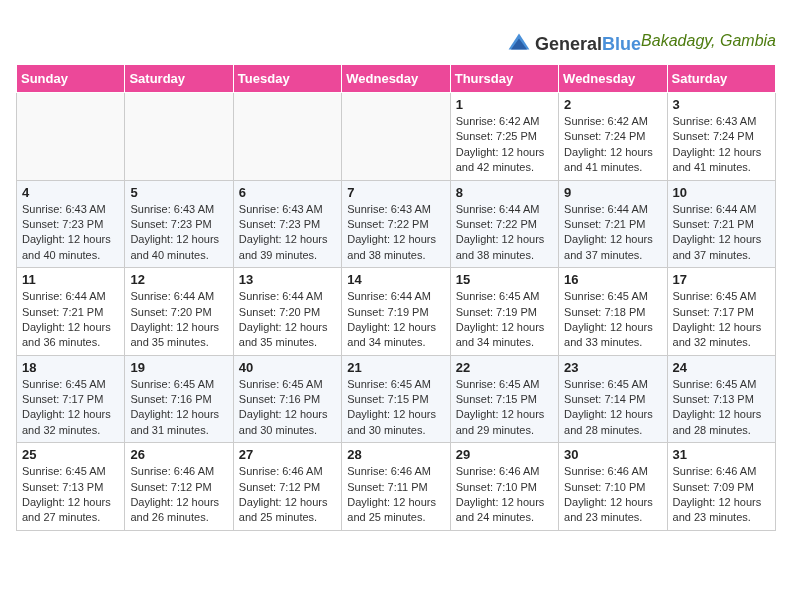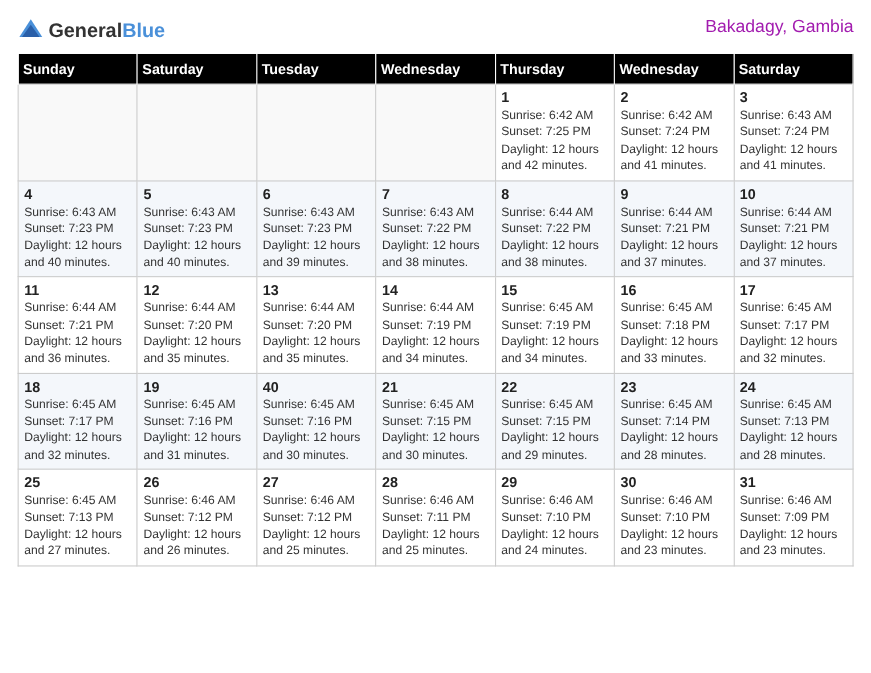--- a/index.html
+++ b/index.html
@@ -5,52 +5,54 @@
     * { box-sizing: border-box; margin: 0; padding: 0; }
     body {
       font-family: Arial, sans-serif;
       background: #fff;
       width: 792px;
       min-height: 612px;
       padding: 16px;
     }
     .header {
       display: flex;
-      justify-content: space-between;
+      justify-content: flex-end;
       align-items: flex-start;
       margin-bottom: 8px;
+      margin-top: 16px;
     }
     .logo {
       display: flex;
       align-items: center;
       gap: 4px;
     }
     .logo-icon {
       width: 24px;
       height: 24px;
     }
     .title-block {
       text-align: right;
     }
     .month-year {
       font-size: 32px;
       font-weight: bold;
       color: #222;
     }
     .location {
       font-size: 16px;
-      color: #a21caf;
+      color: #4d7c0f;
+      font-style: italic;
     }
     .calendar {
       width: 100%;
       border-collapse: collapse;
       font-size: 11px;
     }
     .calendar thead tr th {
-      background-color: #000000;
+      background-color: #ec4899;
       color: #fff;
       padding: 6px 4px;
       text-align: left;
       font-size: 13px;
       font-weight: bold;
       border: 1px solid #fff;
     }
     .calendar tbody tr td {
       border: 1px solid #ccc;
       padding: 4px 5px;

